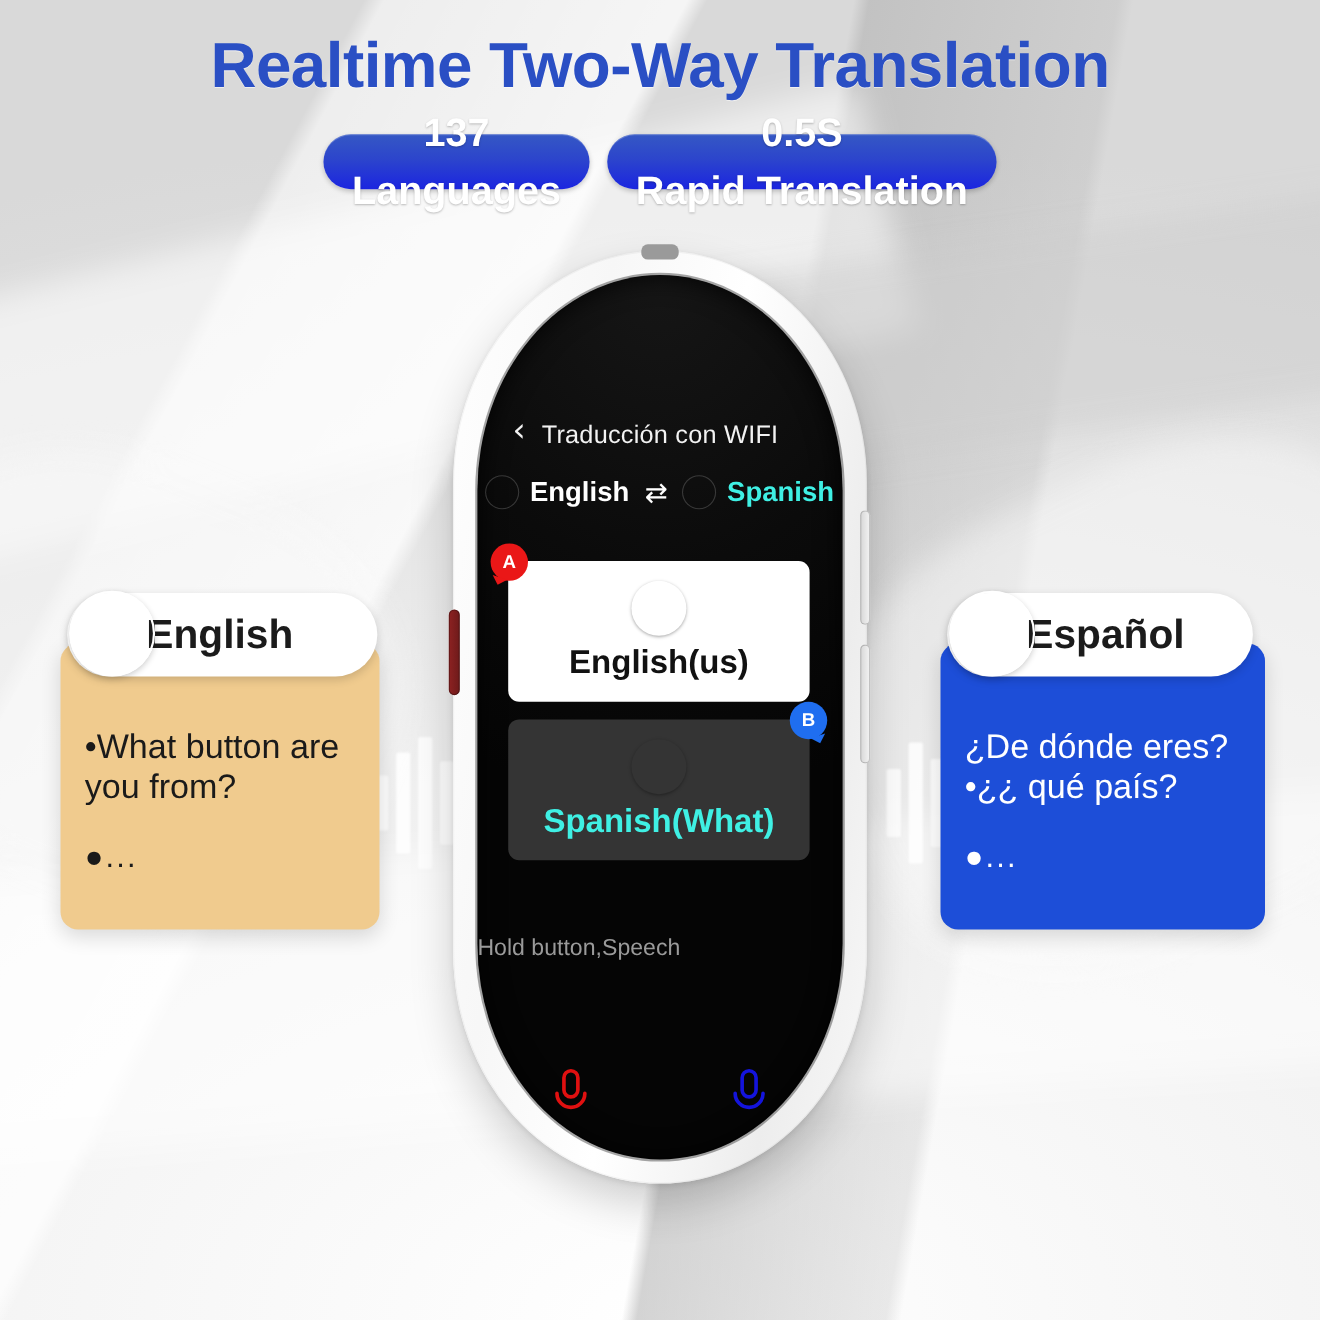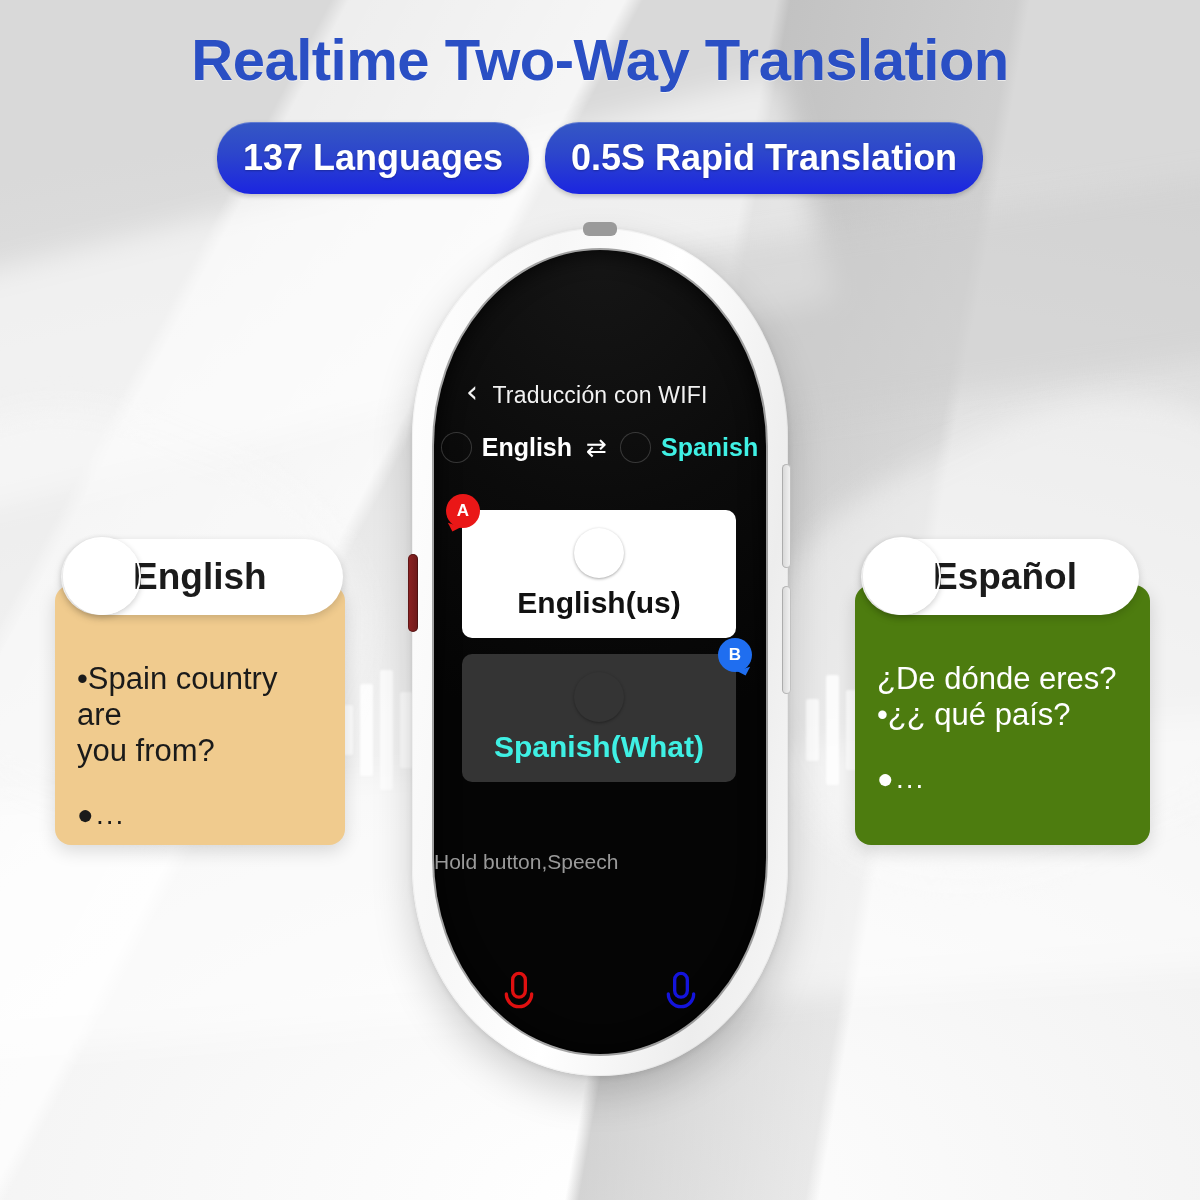--- a/index.html
+++ b/index.html
@@ -37,41 +37,42 @@
     color:#2a4fc4;
     text-shadow:0 1px 0 rgba(255,255,255,.55);
     white-space:nowrap;
   }
   .pills{
     position:absolute;left:0;right:0;top:122px;
     display:flex;justify-content:center;align-items:center;gap:16px;
   }
   .pill{
     display:inline-flex;align-items:center;justify-content:center;gap:10px;
-    height:72px;padding:0 26px;border-radius:34px;color:#fff;
+    height:50px;padding:0 26px;border-radius:34px;color:#fff;
     background:linear-gradient(180deg,#3558c4 0%,#2c45cc 45%,#1b25e0 100%);
     box-shadow:0 2px 5px rgba(0,0,0,.22), inset 0 1px 0 rgba(255,255,255,.22);
     white-space:nowrap;font-size:36px;
     text-shadow:0 1px 2px rgba(0,0,0,.25);
+    flex-direction:column;
   }
   .pill .b{font-weight:bold;}
   .pill .n{font-weight:bold;}
   .pill.all-bold span{font-weight:bold;}
 
   
   .langcard{position:absolute;z-index:5;}
   .lc-body{
     border-radius:16px;
     box-shadow:0 6px 18px rgba(0,0,0,.14);
     position:relative;
     padding:76px 22px 26px 22px;
     box-sizing:border-box;
   }
   .lc-left  .lc-body{background:#f0cb8e;width:290px;height:260px;}
-  .lc-right .lc-body{background:#4d7c0f;width:295px;height:260px;}
+  .lc-right .lc-body{background:#1d4ed8;width:295px;height:260px;}
   .lc-pill{
     position:absolute;top:-46px;left:6px;
     height:76px;border-radius:38px;background:#fff;
     display:flex;align-items:center;gap:10px;
     padding:0 26px 0 72px;
     box-shadow:0 3px 9px rgba(0,0,0,.16);
     box-sizing:border-box;
   }
   .lc-left  .lc-pill{width:282px;}
   .lc-right .lc-pill{width:278px;}
@@ -223,21 +224,21 @@
 
   <div class="langcard lc-left" style="left:55px;top:585px;">
     <div class="lc-body">
       <div class="lc-pill">
         <span class="lc-pill-label">English</span>
         <span class="lc-flag">
           <span class="flag-us"><span class="stripes"></span><span class="canton"></span></span>
         </span>
       </div>
       <div class="lc-text">
-        <div>•Spain country are</div>
+        <div>•What button are</div>
         <div>you from?</div>
       </div>
       <div class="lc-dots">●...</div>
     </div>
   </div>
 
   <div class="langcard lc-right" style="left:855px;top:585px;">
     <div class="lc-body">
       <div class="lc-pill">
         <span class="lc-pill-label">Español</span>

